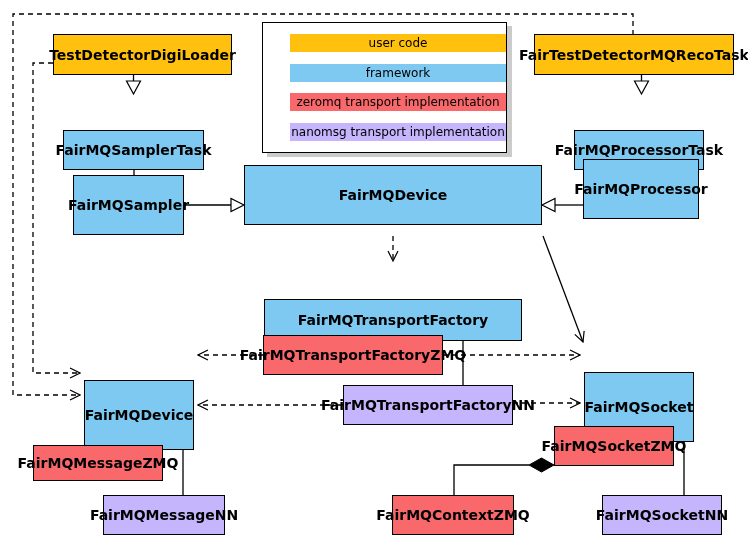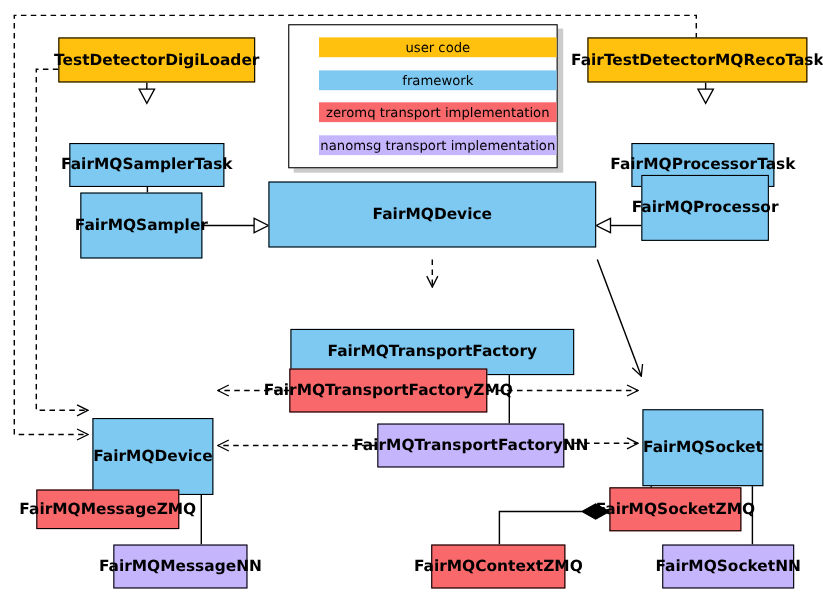--- a/index.html
+++ b/index.html
@@ -159,17 +159,17 @@
   <div class="node green" style="left:343px;top:385px;width:170px;height:40px;">FairMQTransportFactoryNN</div>
 
   <div class="node red" style="left:263px;top:335px;width:180px;height:40px;">FairMQTransportFactoryZMQ</div>
 
   <div class="node red" style="left:33px;top:445px;width:130px;height:36px;">FairMQMessageZMQ</div>
 
   <div class="node green" style="left:103px;top:495px;width:122px;height:40px;">FairMQMessageNN</div>
 
   <div class="node red" style="left:392px;top:495px;width:122px;height:40px;">FairMQContextZMQ</div>
 
-  <div class="node red" style="left:554px;top:443px;width:120px;height:40px;">FairMQSocketZMQ</div>
+  <div class="node red" style="left:554px;top:426px;width:120px;height:40px;">FairMQSocketZMQ</div>
 
   <div class="node green" style="left:602px;top:495px;width:120px;height:40px;">FairMQSocketNN</div>
 
 </div>
 
 </body></html>

